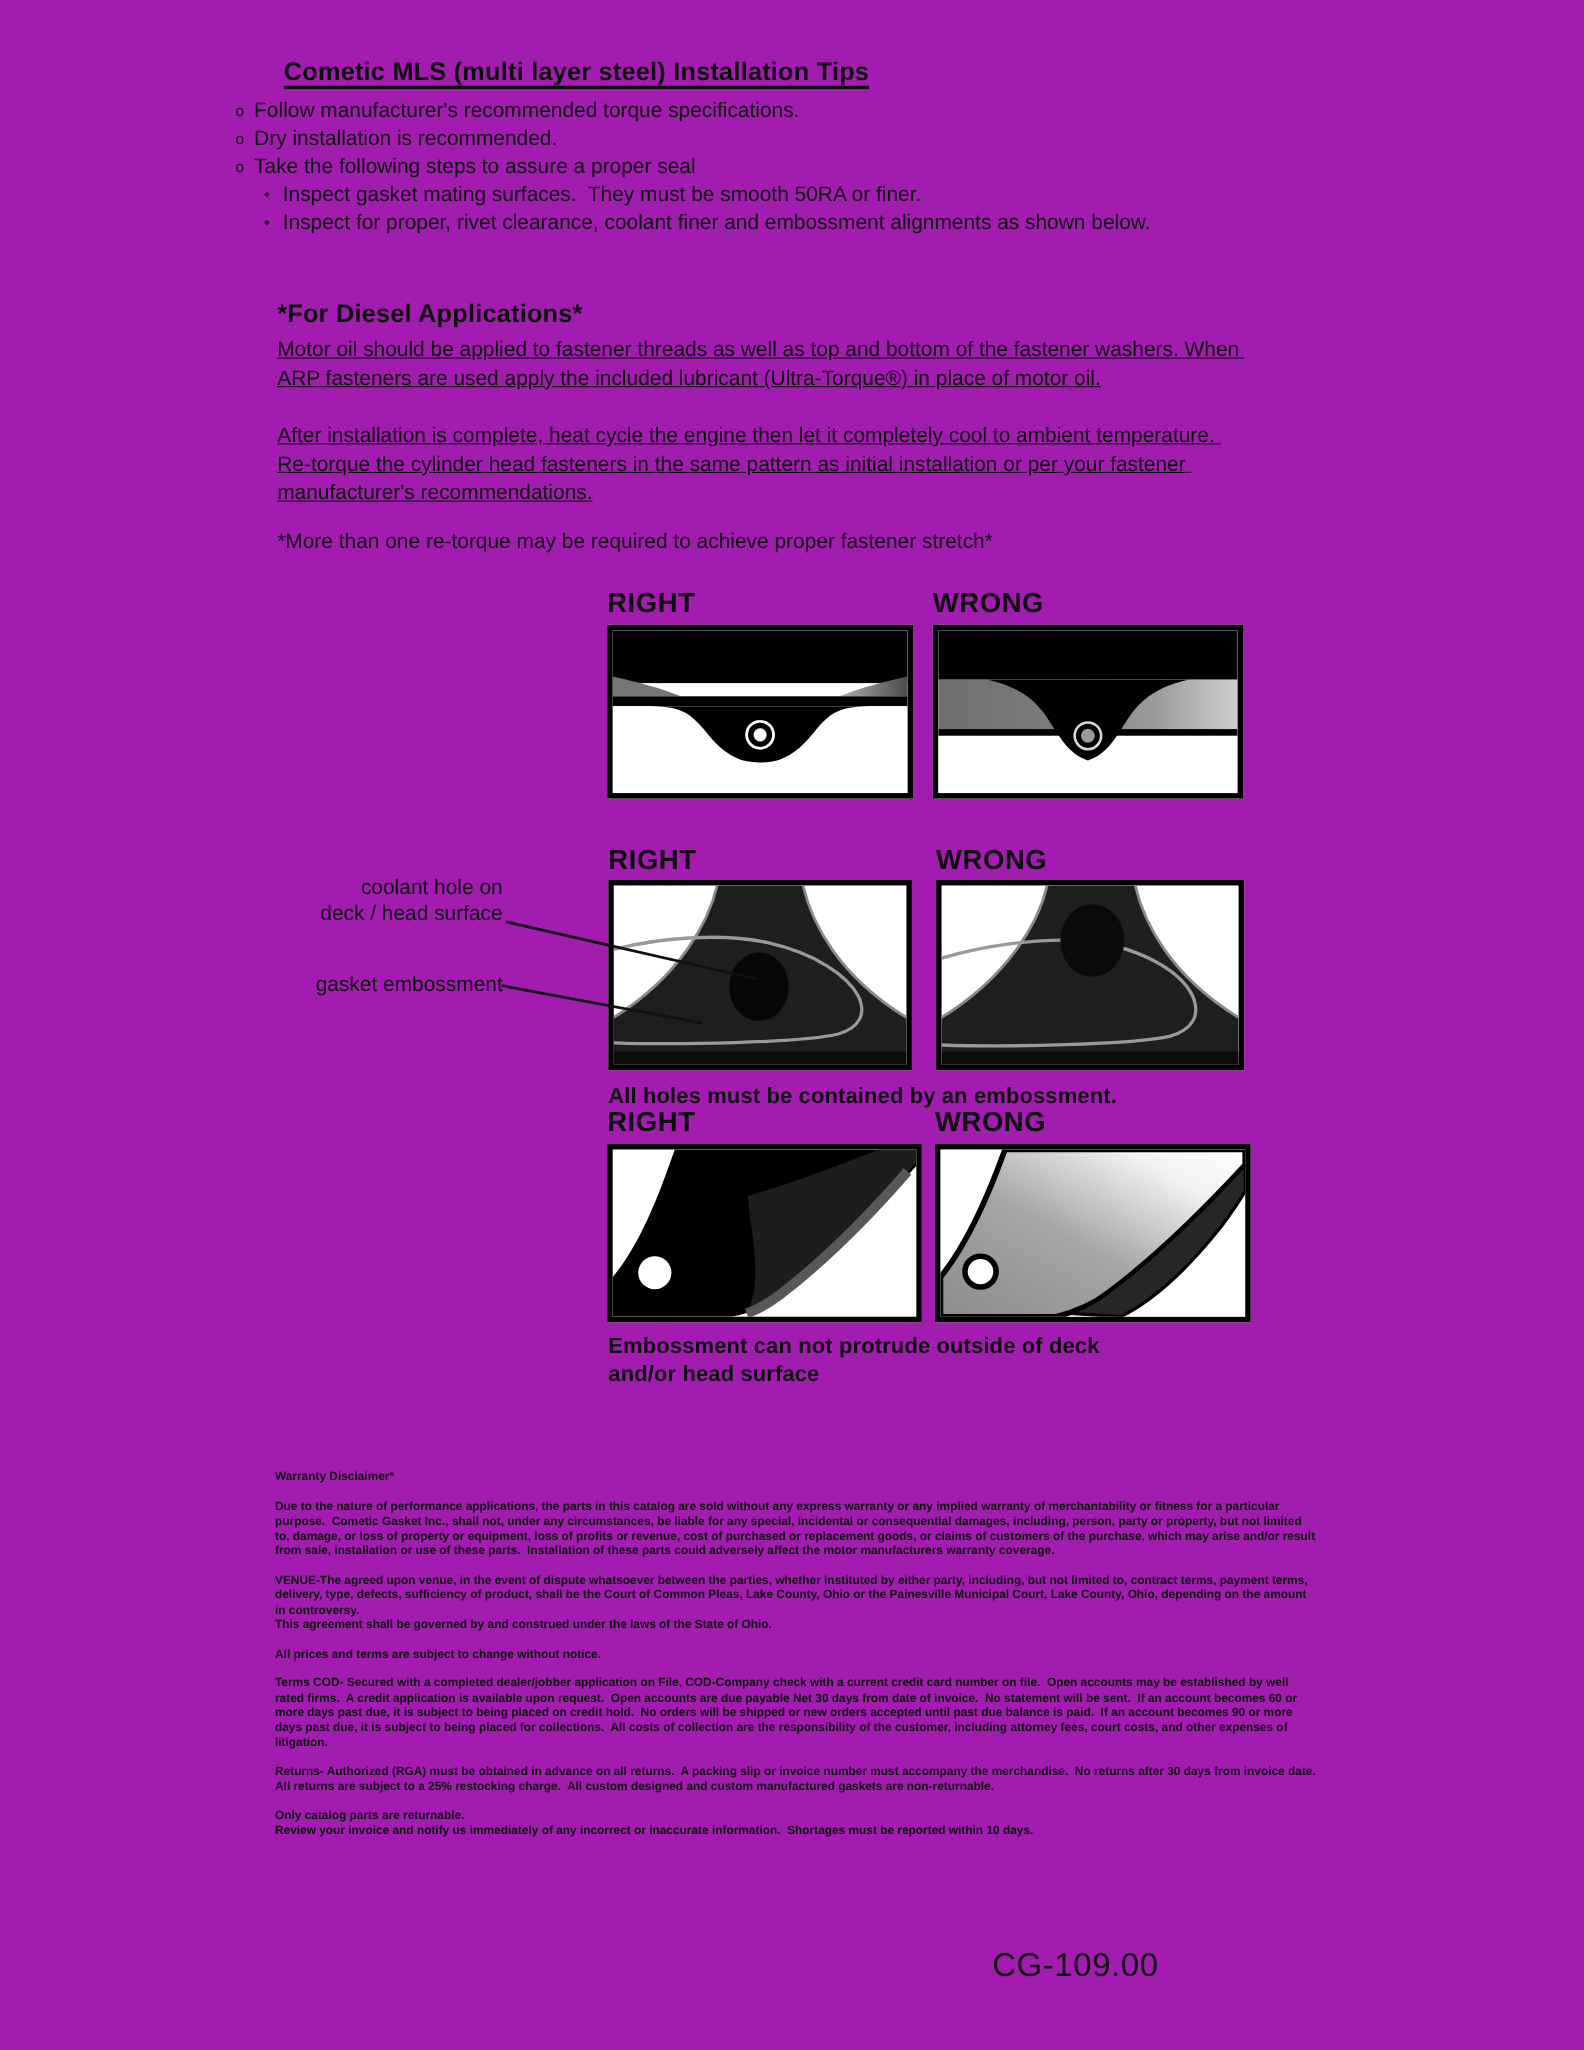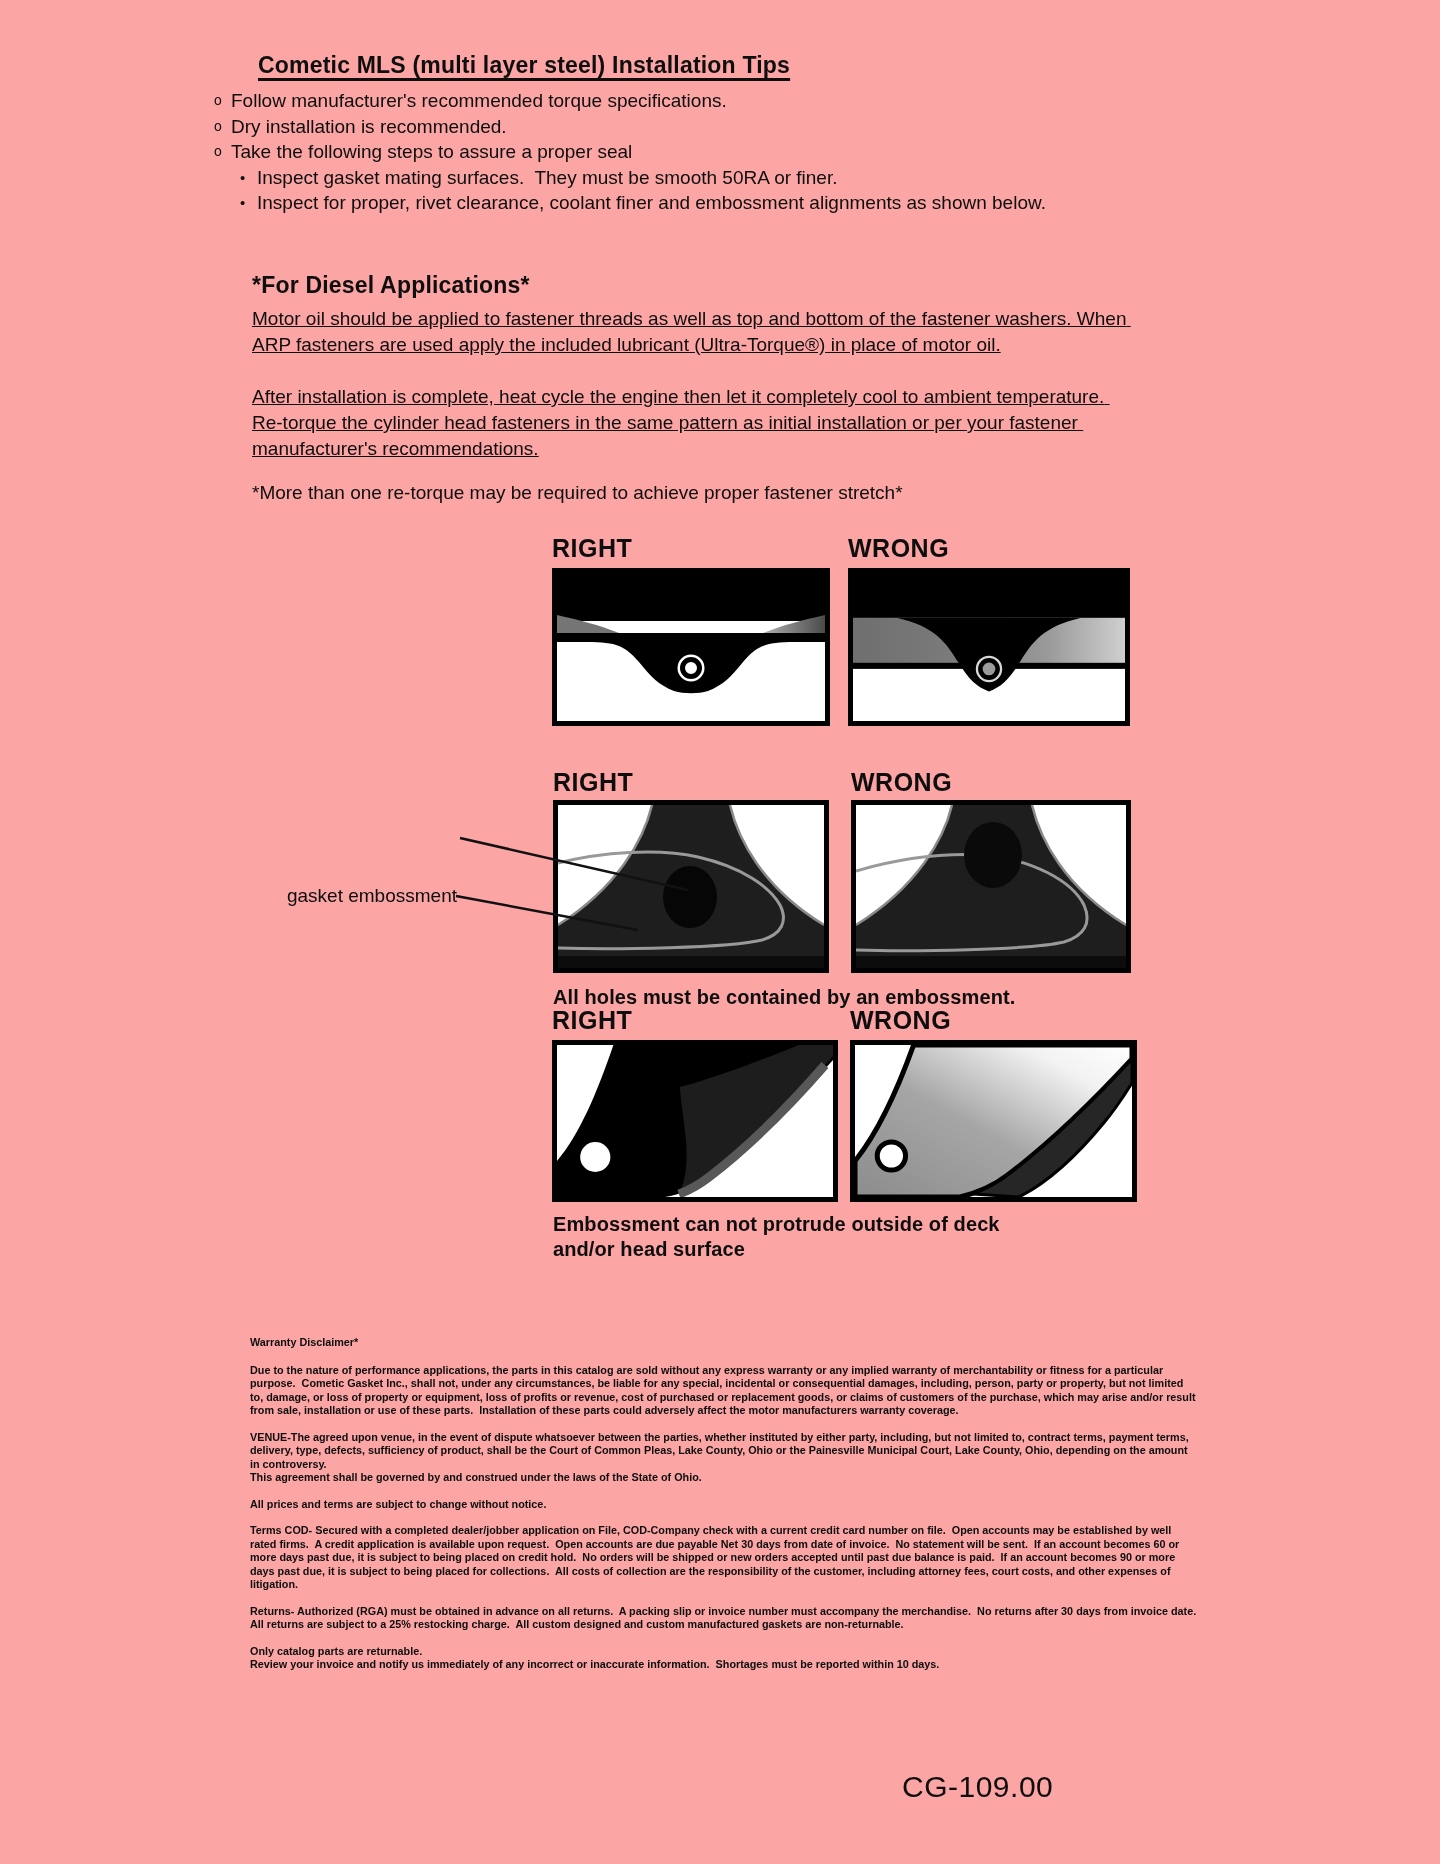--- a/index.html
+++ b/index.html
@@ -1,19 +1,19 @@
 <!DOCTYPE html>
 <html><head>
 <meta charset="utf-8">
 <style>
   html,body{margin:0;padding:0;background:#e8e8e8;}
   .page{
     position:relative;
     width:1440px;height:1864px;
-    background:#fca5a5;
+    background:#a21caf;
     font-family:"Liberation Sans","DejaVu Sans",sans-serif;
     color:#0e0e0e;
     overflow:hidden;
   }
   .abs{position:absolute;}
   .pre{white-space:pre-wrap;}
   .title{
     font-size:23px;font-weight:bold;
     text-decoration:underline;
     text-decoration-thickness:2.5px;
@@ -113,20 +113,22 @@
       <path d="M44,44 C80,52 92,68 104,88 C114,104 122,112 134,116 C146,112 154,104 164,88 C176,68 188,52 224,44 Z" fill="#000"></path>
       <circle cx="134" cy="94" r="13" fill="#d8d8d8"></circle>
       <circle cx="134" cy="94" r="8.5" fill="#9a9a9a" stroke="#000" stroke-width="4.5"></circle>
     </svg>
   </div>
 
 
   <div class="abs figlabel" style="left:553px;top:768px;width:276px;">RIGHT</div>
   <div class="abs figlabel" style="left:851px;top:768px;width:280px;">WRONG</div>
 
+  <div class="abs callout pre" style="left:205px;top:796px;width:252px;">coolant hole on
+deck / head surface</div>
   <div class="abs callout pre" style="left:205px;top:884px;width:252px;">gasket embossment</div>
 
   <div class="abs diagbox" style="left:553px;top:800px;width:276px;height:173px;">
     <svg viewBox="0 0 266 163" preserveAspectRatio="none">
       <rect x="0" y="0" width="266" height="163" fill="#1e1e1e"></rect>
       <path d="M0,0 L94,0 C86,34 60,82 0,120 Z" fill="#fff"></path>
       <path d="M94,0 C86,34 60,82 0,120" fill="none" stroke="#8a8a8a" stroke-width="2.5"></path>
       <path d="M172,0 L266,0 L266,120 C204,82 180,34 172,0 Z" fill="#fff"></path>
       <path d="M172,0 C180,34 204,82 266,120" fill="none" stroke="#8a8a8a" stroke-width="2.5"></path>
       <path d="M0,58 C44,47 100,43 140,52 C184,62 212,82 222,100 C230,116 224,129 204,135 C172,143 56,145 0,143" fill="none" stroke="#999" stroke-width="3"></path>

